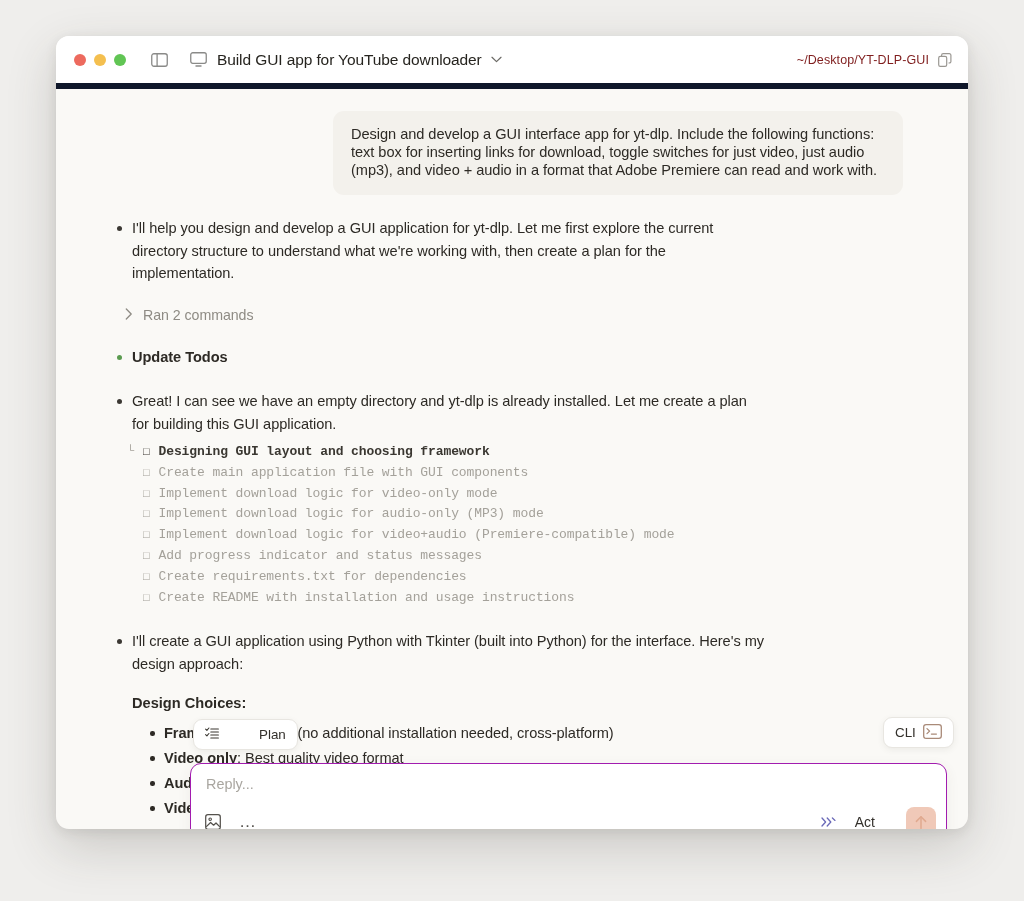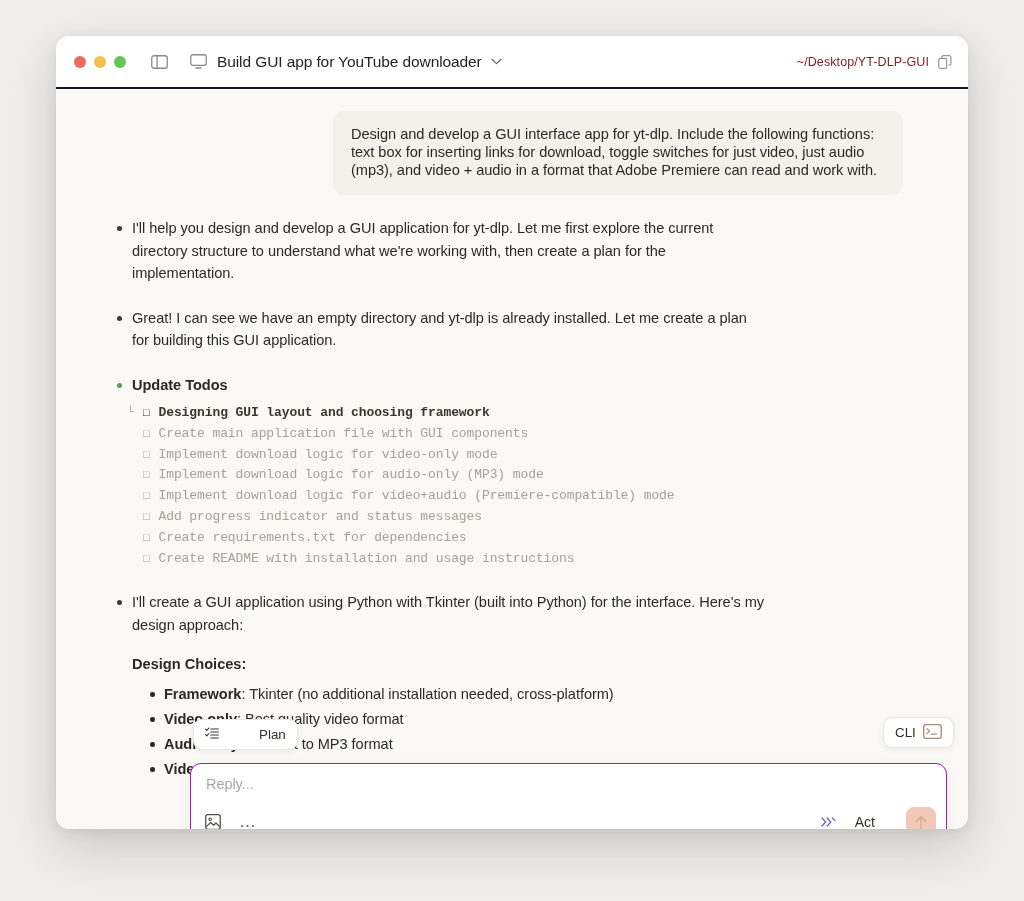--- a/index.html
+++ b/index.html
@@ -20,21 +20,21 @@
     border-radius: 13px;
     box-shadow: 0 18px 50px rgba(60,55,45,0.20), 0 3px 12px rgba(60,55,45,0.10);
     overflow: hidden;
   }
 
   
   .titlebar {
     position: relative;
     height: 53px;
     background: #ffffff;
-    border-bottom: 2px solid #0f172a;
+    border-bottom: 6px solid #0f172a;
     display: flex;
     align-items: center;
     padding: 0 16px 0 18px;
   }
   .traffic { display: flex; gap: 8px; align-items: center; }
   .dot { width: 12px; height: 12px; border-radius: 50%; }
   .dot.red { background: #ed6a5e; }
   .dot.yellow { background: #f4bf4f; }
   .dot.green { background: #61c554; }
 
@@ -294,27 +294,35 @@
     <div class="convo">
 
       <div class="user-bubble">
         <p>Design and develop a GUI interface app for yt-dlp. Include the following functions: text box for inserting links for download, toggle switches for just video, just audio (mp3), and video + audio in a format that Adobe Premiere can read and work with.</p>
       </div>
 
       <div class="msg">
         <p>I'll help you design and develop a GUI application for yt-dlp. Let me first explore the current directory structure to understand what we're working with, then create a plan for the implementation.</p>
       </div>
 
+      <div class="tool-row">
+        <span>
+          <svg width="8" height="12" viewBox="0 0 8 12" fill="none">
+            <path d="M1.3 1L6.2 6L1.3 11" stroke="#8e8b84" stroke-width="1.3" stroke-linecap="round" stroke-linejoin="round"></path>
+          </svg>
+        </span>
+        <span class="label">Ran 2 commands</span>
+      </div>
+
+      <div class="msg green">
+        <p class="bold">Update Todos</p>
+      </div>
 
       <div class="msg">
         <p>Great! I can see we have an empty directory and yt-dlp is already installed. Let me create a plan for building this GUI application.</p>
-      </div>
-
-      <div class="msg green">
-        <p class="bold">Update Todos</p>
       </div>
 
       <div class="todos">
         <span class="todo-elbow">└</span>
         <div class="todo active">
           <span class="box">□</span>
           <span>Designing GUI layout and choosing framework</span>
         </div>
         <div class="todo">
           <span class="box">□</span>

